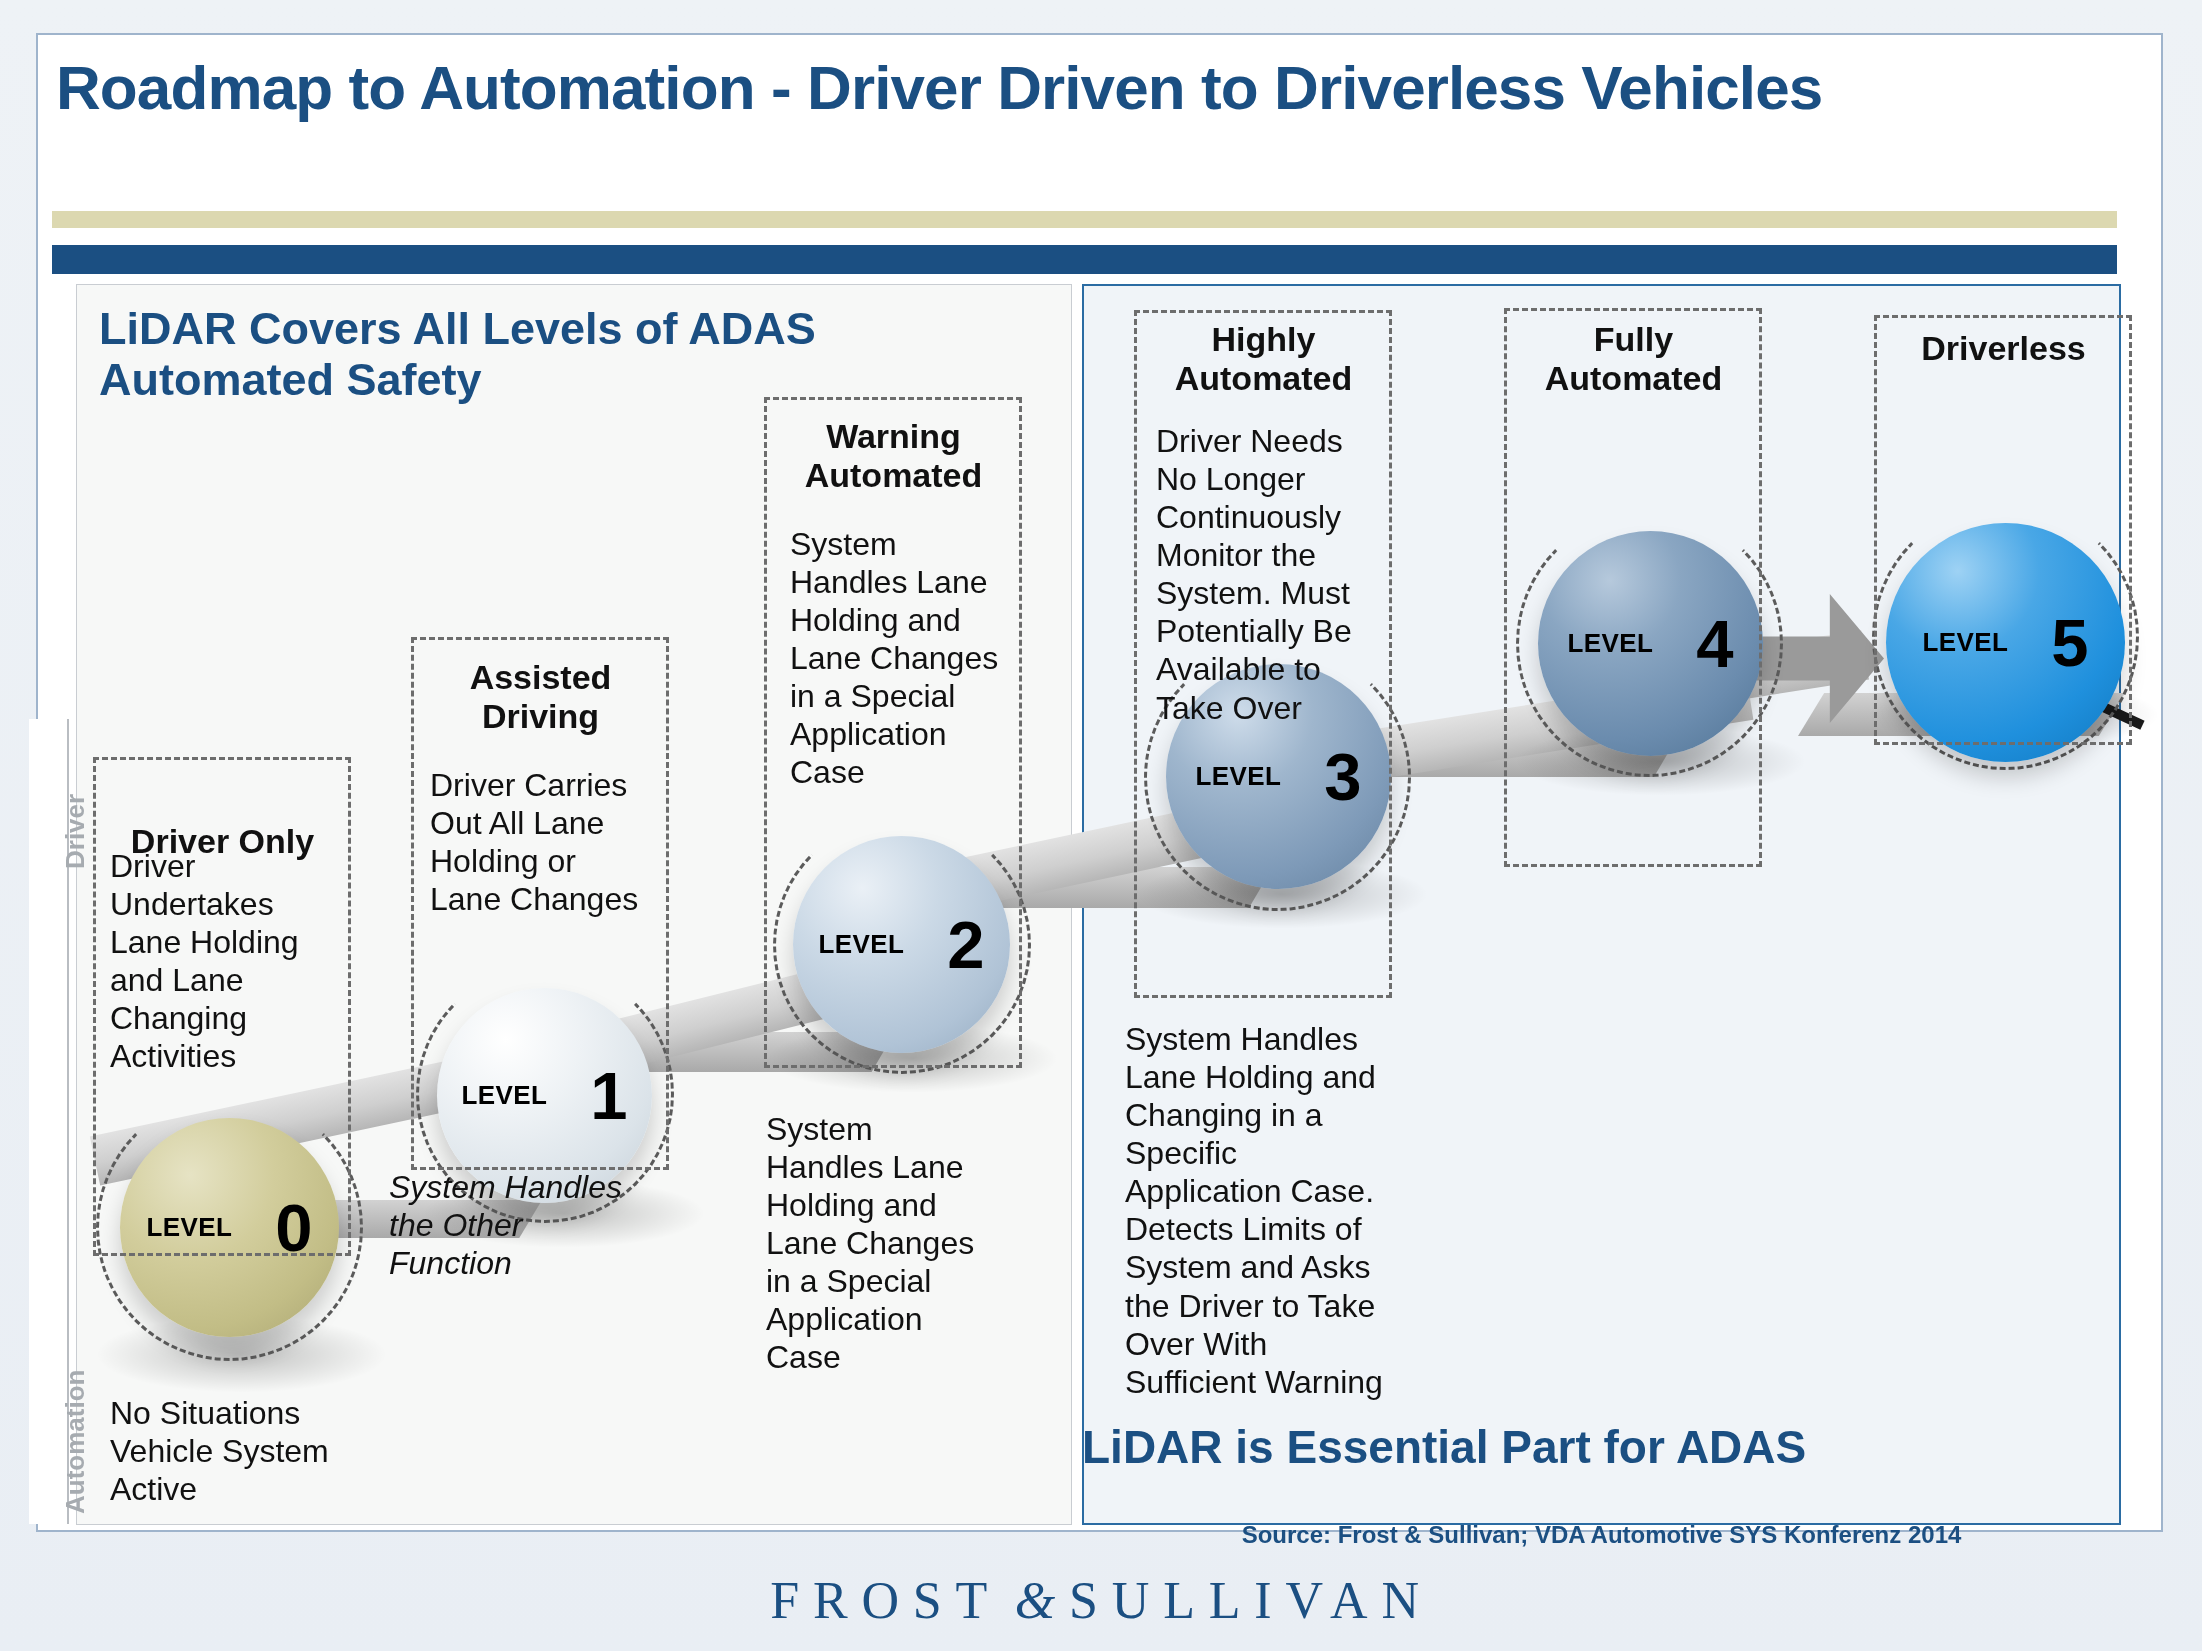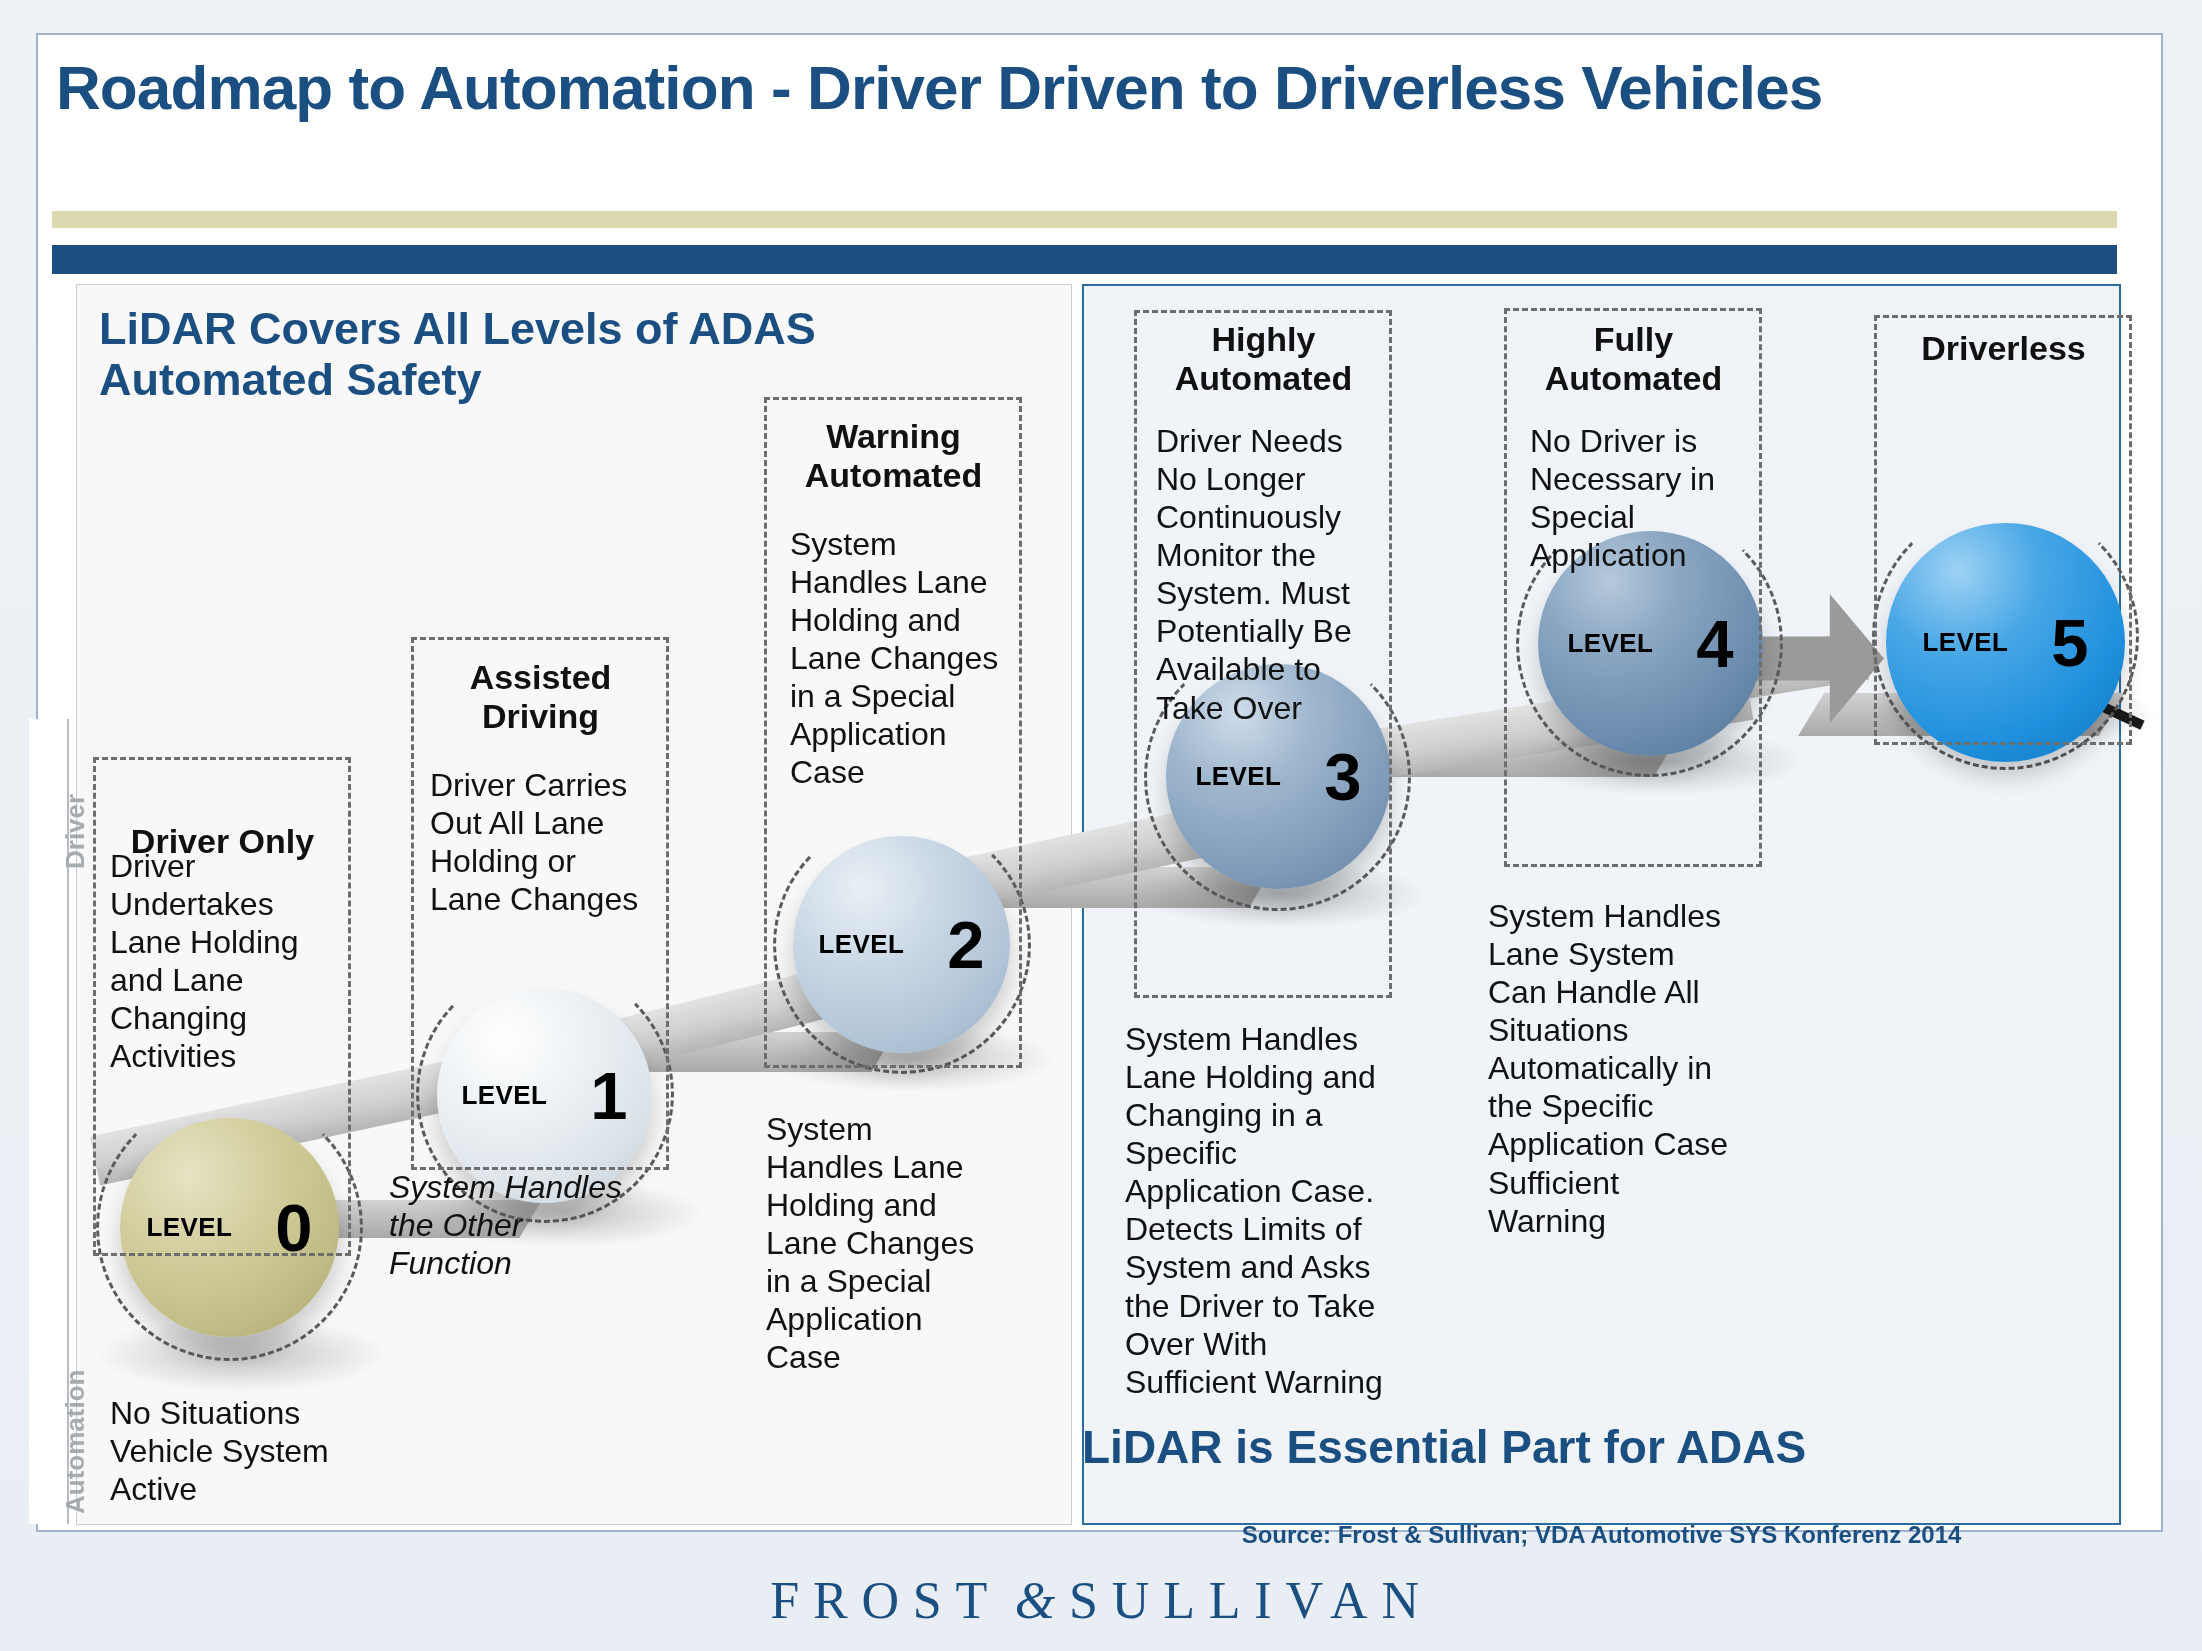--- a/index.html
+++ b/index.html
@@ -246,22 +246,20 @@
   <div class="stage-body" style="left:790px;top:525px;width:215px;">System Handles Lane Holding and Lane Changes in a Special Application Case</div>
   <div class="below-text" style="left:766px;top:1110px;width:224px;">System Handles Lane Holding and Lane Changes in a Special Application Case</div>
 
   <div class="stage" style="left:1134px;top:310px;width:258px;height:688px;"></div>
   <div class="stage-title" style="left:1143px;top:320px;width:241px;">Highly Automated</div>
   <div class="stage-body" style="left:1156px;top:422px;width:222px;">Driver Needs No Longer Continuously Monitor the System. Must Potentially Be Available to Take Over</div>
   <div class="below-text" style="left:1125px;top:1020px;width:258px;">System Handles Lane Holding and Changing in a Specific Application Case. Detects Limits of System and Asks the Driver to Take Over With Sufficient Warning</div>
 
   <div class="stage" style="left:1504px;top:308px;width:258px;height:559px;"></div>
   <div class="stage-title" style="left:1513px;top:320px;width:241px;">Fully Automated</div>
-  <div class="stage-body" style="left:1530px;top:422px;width:219px;">No Driver is Necessary in Special Application</div>
-  <div class="below-text" style="left:1488px;top:897px;width:250px;">System Handles Lane System Can Handle All Situations Automatically in the Specific Application Case Sufficient Warning</div>
 
   <div class="stage" style="left:1874px;top:315px;width:258px;height:430px;"></div>
   <div class="stage-title" style="left:1883px;top:329px;width:241px;">Driverless</div>
 
   <div class="panel-right-foot">LiDAR is Essential Part for ADAS</div>
   <div class="source">Source: Frost &amp; Sullivan; VDA Automotive SYS Konferenz 2014</div>
 
   <div class="footer">
     <span class="logo"><span>FROST</span><span class="amp">&amp;</span><span>SULLIVAN</span></span>
   </div>

